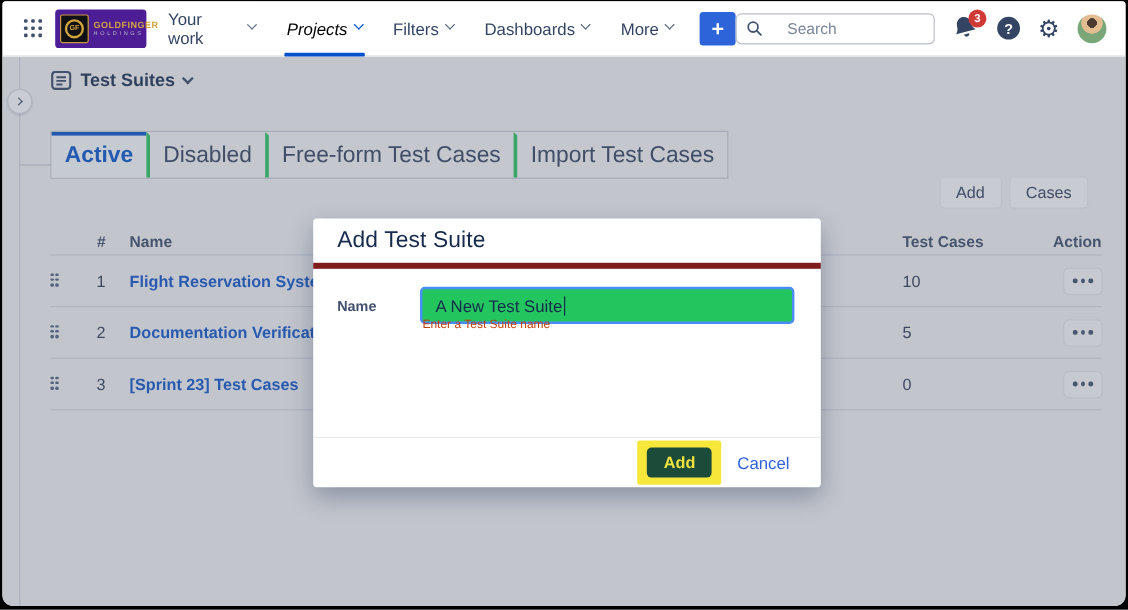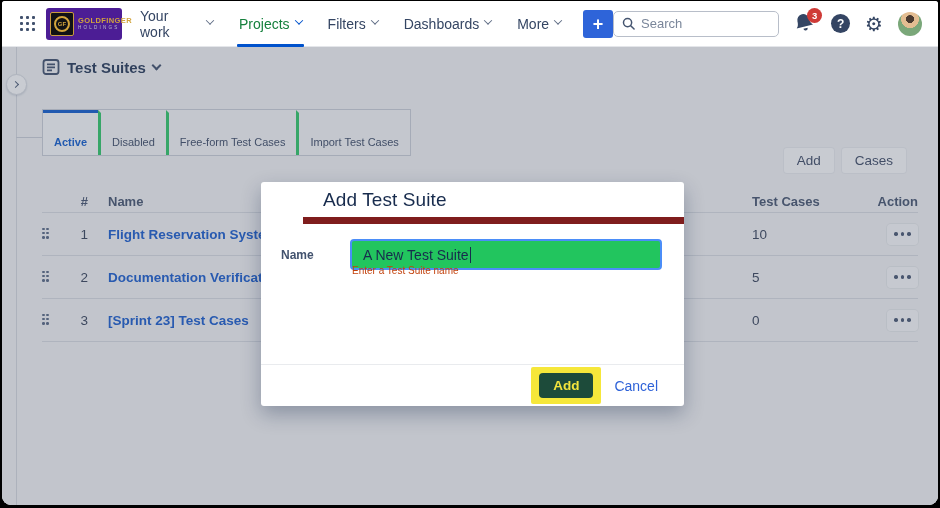--- a/index.html
+++ b/index.html
@@ -13,47 +13,47 @@
   .appgrid span { width:3.2px; height:3.2px; border-radius:1px; background:#42526e; }
   .logo { width:76px; height:32px; background:#4c1d95; border-radius:3px; display:flex; align-items:center; padding:0 4px; margin-right:18px; }
   .emblem { width:24px; height:24px; border:1px solid #c99a3f; border-radius:2px; background:#101114; display:flex; align-items:center; justify-content:center; flex:0 0 auto; }
   .emblem-circle { width:16px; height:16px; border-radius:50%; border:2px solid #d2a43c; color:#d2a43c; font-size:6px; font-weight:bold; display:flex; align-items:center; justify-content:center; }
   .logo-text { margin-left:4px; line-height:1.1; }
   .logo-brand { color:#d2a43c; font-size:7.5px; font-weight:bold; letter-spacing:.4px; }
   .logo-sub { color:#b9bdc6; font-size:4.6px; letter-spacing:2.2px; }
   .nav-items { display:flex; align-items:center; height:46px; gap:26px; }
   .nav-item { position:relative; height:46px; display:flex; align-items:center; gap:6px; font-size:14px; font-weight:500; color:#344563; cursor:pointer; }
   .nav-item .chev { width:6px; height:6px; border-right:1.7px solid #5e6c84; border-bottom:1.7px solid #5e6c84; transform:rotate(45deg) translate(-1px,-1px); margin-top:-3px; }
-  .nav-item.active { color:#15803d; }
+  .nav-item.active { color:#000000;font-style:italic; }
   .nav-item.active .chev { border-color:#0052cc; }
   .nav-item.active::after { content:""; position:absolute; left:-2px; right:-2px; bottom:0; height:3px; background:#0052cc; border-radius:1px; }
   .create-btn { width:30px; height:28px; margin-left:22px; background:#2e64d9; color:#fff; border:none; border-radius:3px; font-size:18px; font-weight:bold; line-height:26px; text-align:center; cursor:pointer; }
   .nav-right { margin-left:auto; display:flex; align-items:center; gap:15px; }
-  .searchbox { width:166px; height:26px; border:1px solid #b8bec9; border-radius:5px; background:#fff; display:flex; align-items:center; padding:0 8px; gap:6px; color:#7a869a; }
+  .searchbox { width:166px; height:26px; border:1px solid #b8bec9; border-radius:5px; background:#fff; display:flex; align-items:center; padding:0 8px; gap:21px; color:#7a869a; }
   .searchbox svg { flex:0 0 auto; }
   .searchbox .ph { font-size:13px; color:#7a869a; }
   .bell-wrap { position:relative; width:22px; height:24px; cursor:pointer; }
   .badge { position:absolute; top:-4px; right:-6px; min-width:15px; height:15px; background:#cf3a36; border-radius:8px; color:#fff; font-size:9.5px; font-weight:bold; display:flex; align-items:center; justify-content:center; padding:0 3px; }
   .help-circle { width:19px; height:19px; border-radius:50%; background:#344563; color:#fff; font-size:12px; font-weight:bold; display:flex; align-items:center; justify-content:center; cursor:pointer; }
   .gear { font-size:20px; color:#344563; line-height:1; cursor:pointer; font-family:"DejaVu Sans",sans-serif; }
   .avatar { width:24px; height:24px; border-radius:50%; cursor:pointer;
     background: radial-gradient(circle at 50% 30%, #4a3a30 0 19%, #e3bd92 20% 42%, #7aa779 44%); }
 
   
   .content { position:absolute; top:46px; left:0; right:0; bottom:0; background:#f4f5f6; z-index:1; }
   .side-divider { position:absolute; left:14px; top:0; bottom:0; width:1px; background:#d5d8de; }
   .expand-btn { position:absolute; left:4px; top:27px; width:21px; height:21px; border-radius:50%; background:#fff; border:1px solid #d8dbe1; box-shadow:0 1px 2px rgba(9,30,66,.15); display:flex; align-items:center; justify-content:center; cursor:pointer; }
   .expand-btn i { width:5px; height:5px; border-top:1.8px solid #44546f; border-right:1.8px solid #44546f; transform:rotate(45deg); margin-left:-2px; display:block; }
 
   .page-head { position:absolute; left:40px; top:11px; display:flex; align-items:center; gap:7px; }
   .page-title { font-size:15px; font-weight:bold; color:#172b4d; }
   .page-head .chev { width:7px; height:7px; border-right:2px solid #344563; border-bottom:2px solid #344563; transform:rotate(45deg); margin-top:-4px; cursor:pointer; }
 
   .tabs { position:absolute; left:40px; top:62px; display:inline-flex; border:1px solid #c9cdd6; background:#f7f8f9; }
-  .tab { padding:23px 11px 7px; font-size:11px; font-weight:500; color:#32405e; border-top:3px solid transparent; cursor:pointer; }
+  .tab { padding:6px 11px 7px; font-size:19px; font-weight:500; color:#32405e; border-top:3px solid transparent; cursor:pointer; }
   .tab + .tab { border-left:3px solid #22c55e; }
   .tab.active { color:#0052cc; font-weight:bold; border-top:3px solid #0052cc; background:#fbfcfd; }
   .tab-baseline { position:absolute; left:14px; top:90px; width:27px; height:1px; background:#c9cdd6; }
 
   .toolbar { position:absolute; top:101px; right:32px; display:flex; gap:8px; }
   .toolbar button { background:#fdfdfe; border:none; border-radius:3px; padding:5px 13px; font-size:13.5px; font-weight:500; color:#33405c; font-family:inherit; cursor:pointer; box-shadow:0 0 0 1px rgba(9,30,66,.04); }
 
   .ts-table { position:absolute; left:40px; right:20px; top:147px; }
   .trow { display:grid; grid-template-columns:28px 24px 1fr 100px 80px; align-items:center; border-bottom:1px solid #d8dbe1; }
   .trow.head { height:19px; padding-bottom:8px; font-size:13px; font-weight:bold; color:#3b4a66; }
@@ -66,21 +66,21 @@
   .draghandle { width:9px; height:13px; display:grid; grid-template-columns:repeat(2,2.6px); grid-template-rows:repeat(3,2.6px); gap:1.8px; cursor:grab; }
   .draghandle span { background:#50607e; border-radius:50%; }
   .dots-btn { display:inline-flex; gap:3px; align-items:center; justify-content:center; width:31px; height:21px; background:#fbfbfc; border-radius:4px; box-shadow:0 0 0 1px rgba(9,30,66,.05); cursor:pointer; }
   .dots-btn i { width:3.4px; height:3.4px; border-radius:50%; background:#3e4d69; }
 
   
   .dim { position:absolute; top:46px; left:0; right:0; bottom:0; background:rgba(96,106,124,.34); z-index:5; }
 
   
   .modal { position:absolute; left:259px; top:181px; width:423px; height:224px; background:#fff; border-radius:3px; box-shadow:0 8px 20px rgba(9,30,66,.3); z-index:10; }
-  .modal-header { height:42px; border-bottom:7px solid #7f1d1d; display:flex; align-items:center; padding:0 20px;margin-left:42px; }
+  .modal-header { height:42px; border-bottom:5px solid #7f1d1d; display:flex; align-items:center; padding:0 20px; }
   .modal-title { font-size:19px; color:#172b4d; font-weight:400; letter-spacing:.1px; }
   .field-label { position:absolute; left:20px; top:66px; font-size:12px; font-weight:bold; color:#42526e; }
   .name-input { position:absolute; left:89px; top:57px; width:312px; height:31px; border:2px solid #4b8df8; border-radius:4px; background:#22c55e; display:flex; align-items:center; padding:0 11px; font-size:14px; color:#172b4d; cursor:text; }
   .caret { display:inline-block; width:1.5px; height:16px; background:#172b4d; margin-left:1px; }
   .field-helper { position:absolute; left:91px; top:83px; font-size:10px; color:#c2410c; }
   .modal-footer { position:absolute; left:0; right:0; top:182px; bottom:0; border-top:1px solid #e9ebee; display:flex; align-items:center; justify-content:flex-end; padding-right:26px; gap:13px; }
   .hl { background:#f6e73a; padding:6px 8px; border-radius:2px; display:inline-flex; }
   .add-btn { background:#1d4b3a; color:#f3e43d; border:none; border-radius:4px; padding:5px 14px; font-size:13.5px; font-weight:bold; font-family:inherit; cursor:pointer; }
   .cancel-link { color:#2e62d8; font-size:14px; font-weight:500; cursor:pointer; }
 </style>

